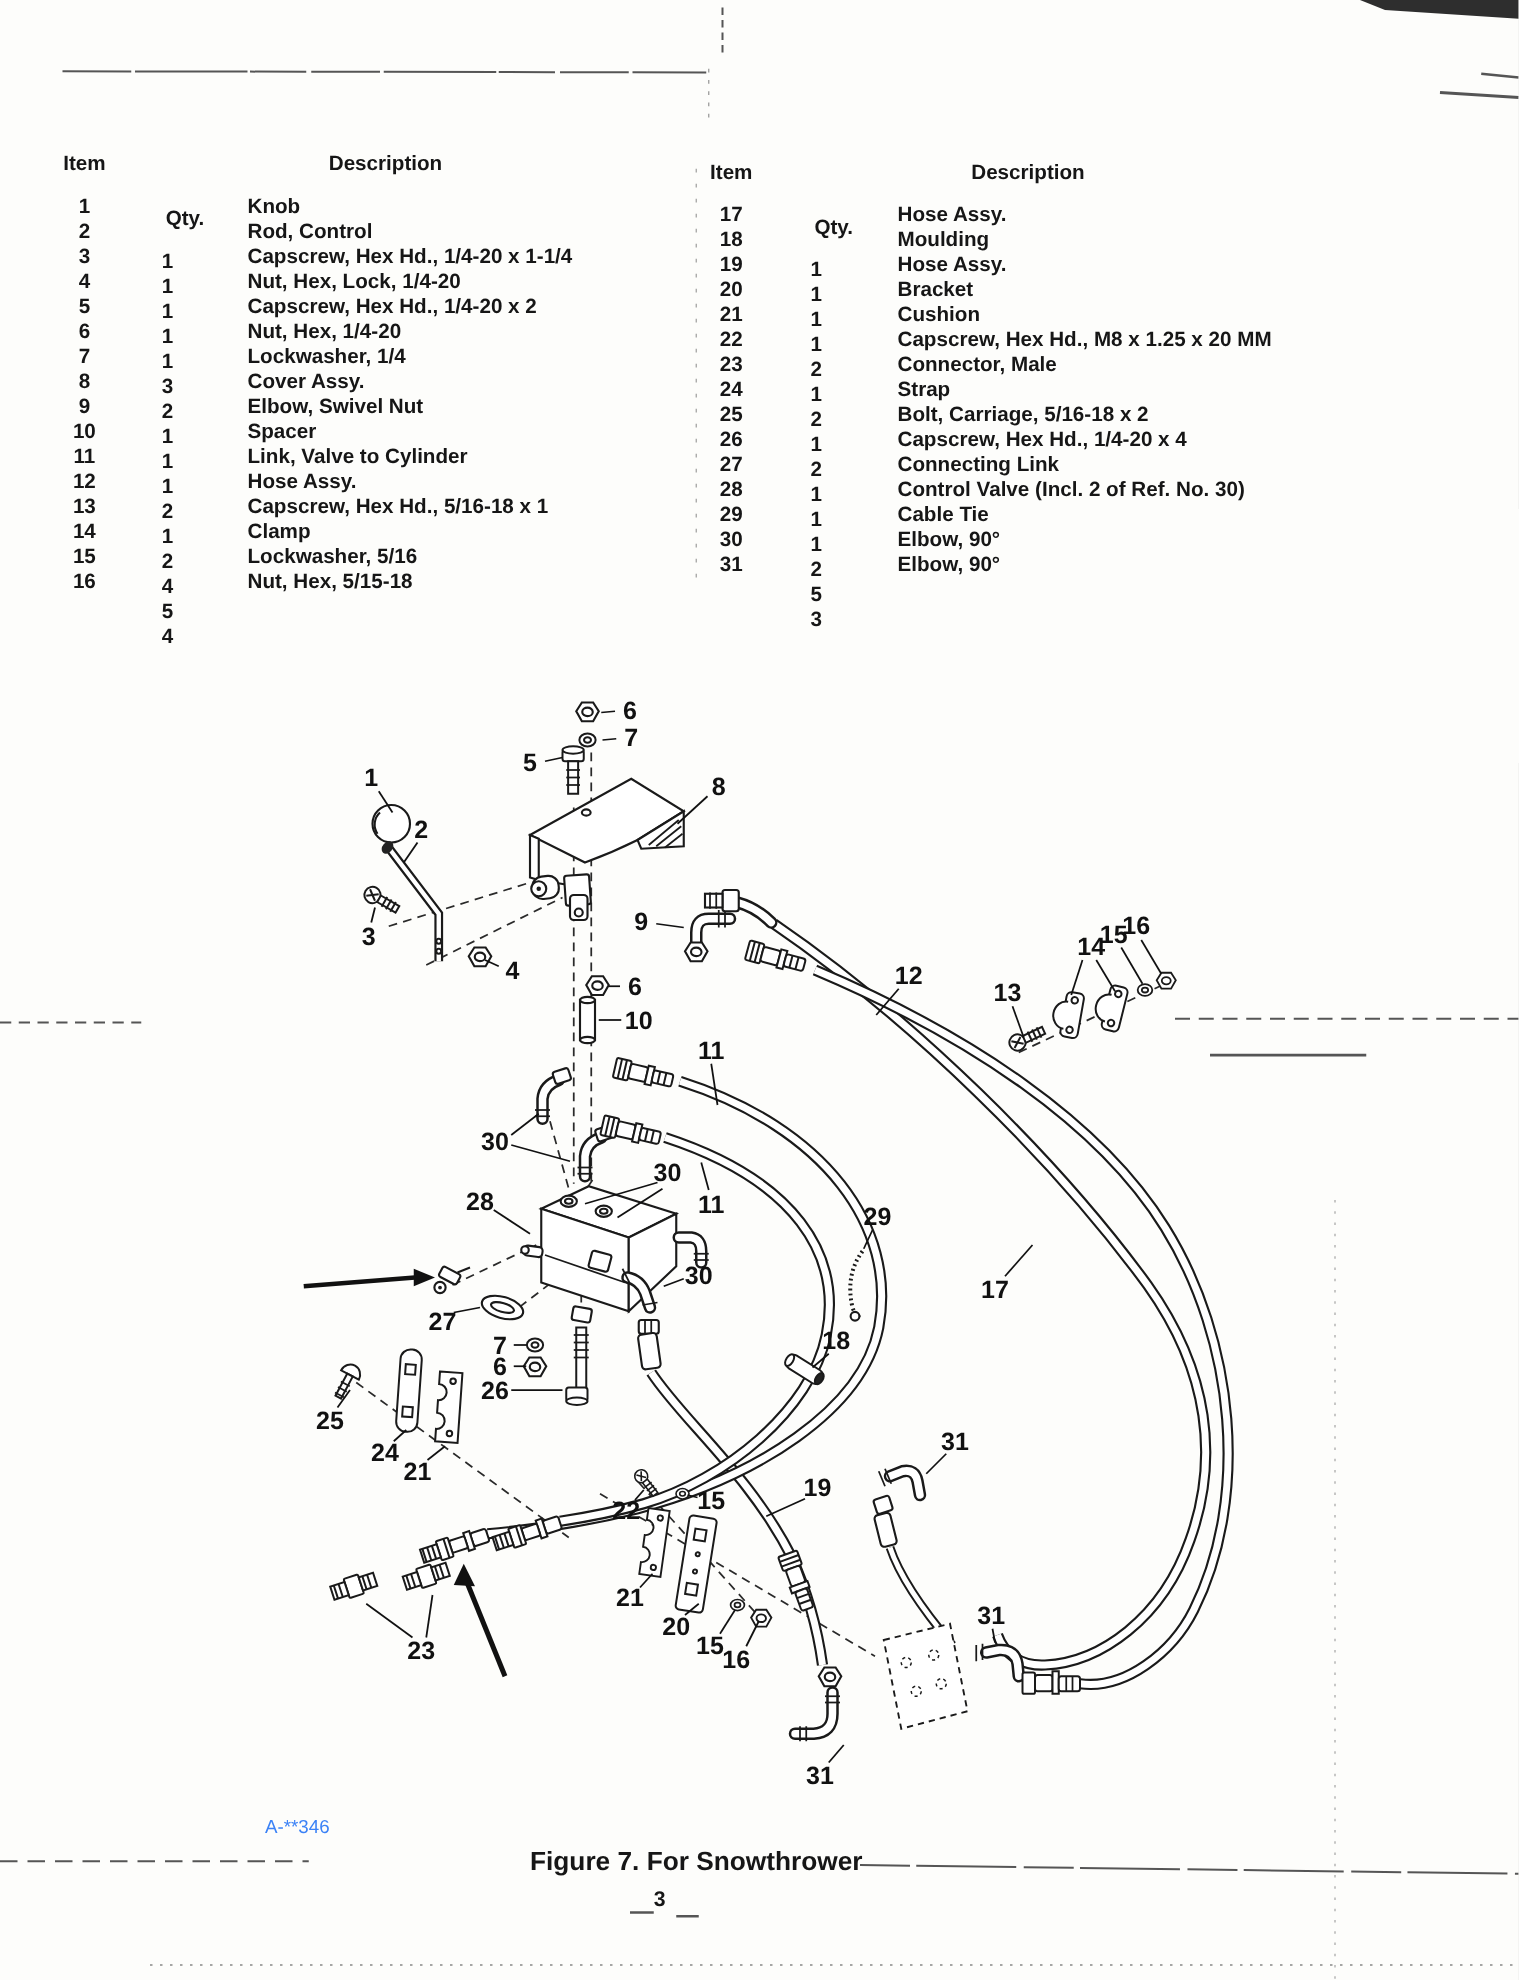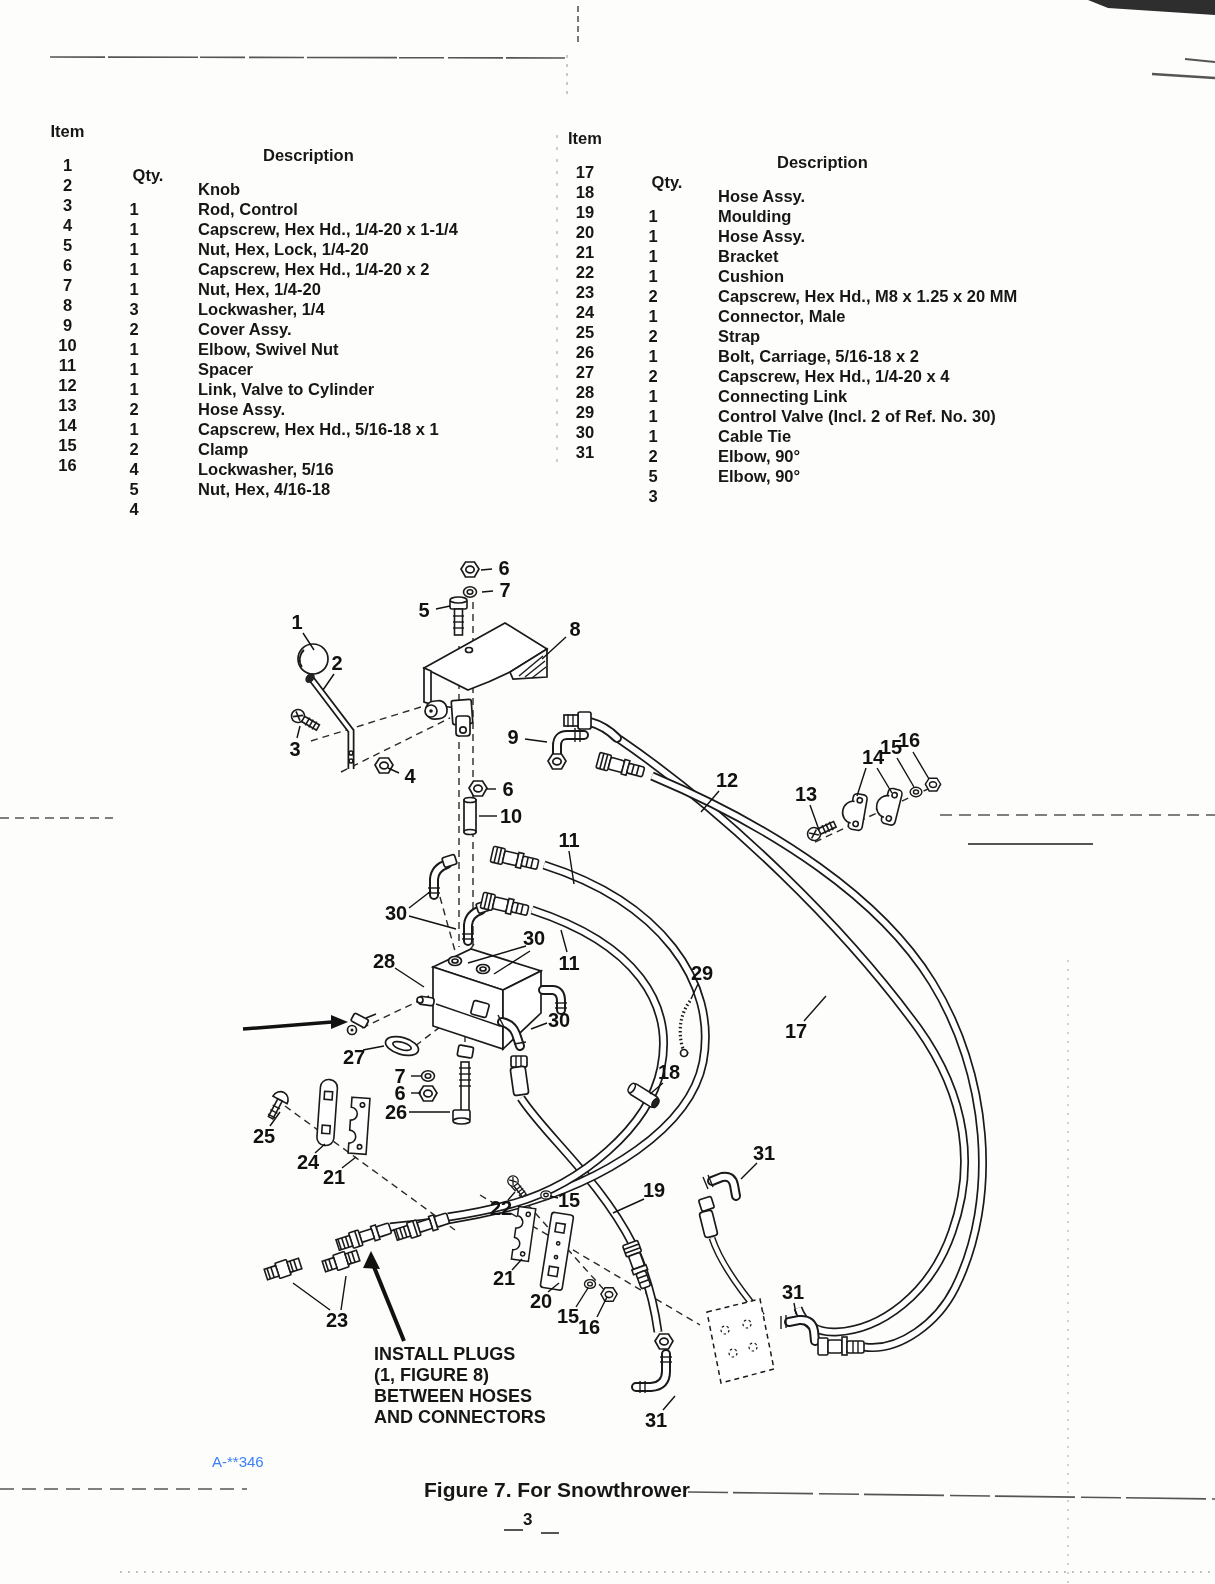--- a/index.html
+++ b/index.html
@@ -5,21 +5,21 @@
   html,body{margin:0;padding:0;background:#e8e8e4;}
   .page{position:relative;width:1215px;height:1584px;margin:0 auto;background:#fdfdfb;
         font-family:"Liberation Sans",sans-serif;color:#161616;overflow:hidden;}
   svg.art{position:absolute;left:0;top:0;width:1215px;height:1584px;}
   
   .ptable{position:absolute;font-weight:bold;font-size:16.5px;}
   .thead{display:flex;height:35px;line-height:22px;gap:14px;}
   .prow{display:flex;height:20px;line-height:20px;white-space:nowrap;}
   .c-item{width:55px;text-align:center;flex:none;}
   .c-qty{width:58px;margin-left:10px;text-align:center;flex:none;margin-top:44px;}
-  .c-desc{margin-left:35px;text-align:left;margin-top:24px;}
+  .c-desc{margin-left:35px;text-align:left;}
   #table-left  .thead .c-desc{margin-left:72px;}
   #table-right .c-item{width:60px;}
   #table-right .c-qty{margin-left:8px;width:60px;}
   #table-right .thead .c-desc{margin-left:66px;}
   
   .note{position:absolute;font-weight:bold;font-size:18px;line-height:21px;white-space:nowrap;}
   .note div{height:21px;}
   .artifact-code{position:absolute;left:212px;top:1453px;font-size:15px;font-weight:normal;color:#3b82f6;}
   .fig-caption{position:absolute;left:424px;top:1478px;font-size:21px;font-weight:bold;}
   .page-num{position:absolute;left:523px;top:1510px;font-size:17px;font-weight:bold;}
@@ -627,21 +627,21 @@
           <span class="c-desc">Clamp</span>
         </div>
         <div class="prow">
           <span class="c-item">15</span>
           <span class="c-qty">5</span>
           <span class="c-desc">Lockwasher, 5/16</span>
         </div>
         <div class="prow">
           <span class="c-item">16</span>
           <span class="c-qty">4</span>
-          <span class="c-desc">Nut, Hex, 4/16-18</span>
+          <span class="c-desc">Nut, Hex, 5/15-18</span>
         </div>
       </div>
   </div>
 
   <div class="ptable" id="table-right" style="left:555px;top:127px;width:560px;">
     <div class="thead">
       <span class="c-item">Item</span>
       <span class="c-qty">Qty.</span>
       <span class="c-desc">Description</span>
     </div>
@@ -717,24 +717,18 @@
           <span class="c-desc">Elbow, 90°</span>
         </div>
         <div class="prow">
           <span class="c-item">31</span>
           <span class="c-qty">3</span>
           <span class="c-desc">Elbow, 90°</span>
         </div>
       </div>
   </div>
 
-  <div class="note" style="left:374px;top:1344px;">
-    <div>INSTALL PLUGS</div>
-    <div>(1, FIGURE 8)</div>
-    <div>BETWEEN HOSES</div>
-    <div>AND CONNECTORS</div>
-  </div>
 
   <div class="artifact-code">A-**346</div>
   <div class="fig-caption">Figure 7. For Snowthrower</div>
   <div class="page-num">3</div>
 
 </div>
 
 </body></html>

